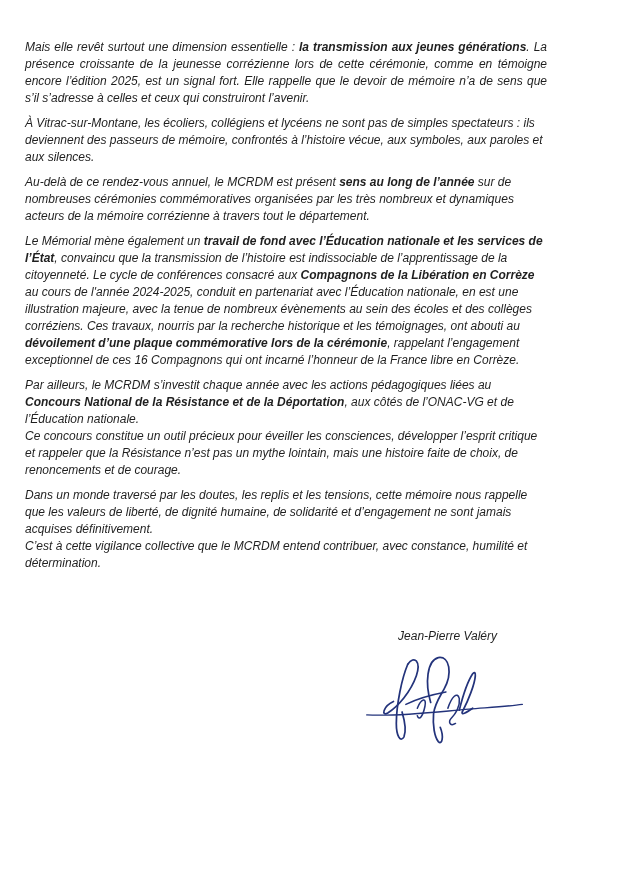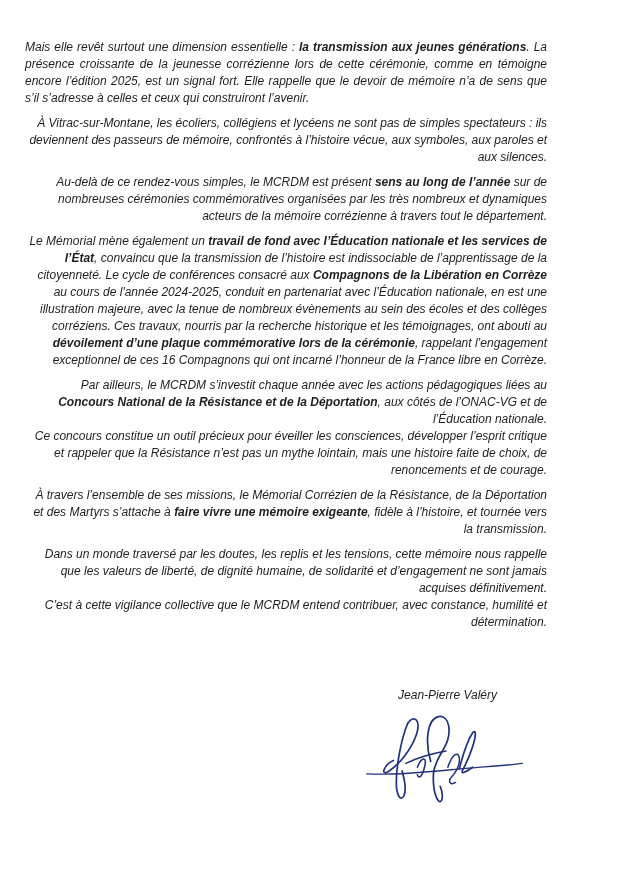--- a/index.html
+++ b/index.html
@@ -14,21 +14,21 @@
     color: #1f1f1f;
   }
   .content {
     padding: 39px 25px 0 25px;
   }
   .para {
     margin: 0 0 8px 0;
     font-size: 12px;
     line-height: 17px;
     white-space: pre-wrap;
-    text-align: right;
+    text-align: left;
   }
   .para.justify { text-align: justify; }
   .para .bold { font-weight: 700; }
   .signature-block {
     margin-top: 56px;
   }
   .signature-name {
     font-size: 12px;
     line-height: 17px;
     text-align: right;
@@ -54,25 +54,24 @@
 </style>
 </head>
 <body>
 
 <div class="page">
   <div class="content">
 
     <div>
         <p class="para justify"><span>Mais elle revêt surtout une dimension essentielle : </span><span class="bold">la transmission aux jeunes générations</span><span>. La présence croissante de la jeunesse corrézienne lors de cette cérémonie, comme en témoigne encore l’édition 2025, est un signal fort. Elle rappelle que le devoir de mémoire n’a de sens que s’il s’adresse à celles et ceux qui construiront l’avenir.</span></p>
         <p class="para"><span>À Vitrac-sur-Montane, les écoliers, collégiens et lycéens ne sont pas de simples spectateurs : ils deviennent des passeurs de mémoire, confrontés à l’histoire vécue, aux symboles, aux paroles et aux silences.</span></p>
-        <p class="para"><span>Au-delà de ce rendez-vous simples, le MCRDM est présent </span><span class="bold">sens au long de l’année</span><span> sur de nombreuses cérémonies commémoratives organisées par les très nombreux et dynamiques acteurs de la mémoire corrézienne à travers tout le département.</span></p>
+        <p class="para"><span>Au-delà de ce rendez-vous annuel, le MCRDM est présent </span><span class="bold">sens au long de l’année</span><span> sur de nombreuses cérémonies commémoratives organisées par les très nombreux et dynamiques acteurs de la mémoire corrézienne à travers tout le département.</span></p>
         <p class="para"><span>Le Mémorial mène également un </span><span class="bold">travail de fond avec l’Éducation nationale et les services de l’État</span><span>, convaincu que la transmission de l’histoire est indissociable de l’apprentissage de la citoyenneté. Le cycle de conférences consacré aux </span><span class="bold">Compagnons de la Libération en Corrèze</span><span> au cours de l'année 2024-2025, conduit en partenariat avec l’Éducation nationale, en est une illustration majeure, avec la tenue de nombreux évènements au sein des écoles et des collèges corréziens. Ces travaux, nourris par la recherche historique et les témoignages, ont abouti au </span><span class="bold">dévoilement d’une plaque commémorative lors de la cérémonie</span><span>, rappelant l’engagement exceptionnel de ces 16 Compagnons qui ont incarné l’honneur de la France libre en Corrèze.</span></p>
         <p class="para"><span>Par ailleurs, le MCRDM s’investit chaque année avec les actions pédagogiques liées au </span><span class="bold">Concours National de la Résistance et de la Déportation</span><span>, aux côtés de l’ONAC-VG et de l’Éducation nationale.
 Ce concours constitue un outil précieux pour éveiller les consciences, développer l’esprit critique et rappeler que la Résistance n’est pas un mythe lointain, mais une histoire faite de choix, de renoncements et de courage.</span></p>
-        <p class="para"><span>À travers l’ensemble de ses missions, le Mémorial Corrézien de la Résistance, de la Déportation et des Martyrs s’attache à </span><span class="bold">faire vivre une mémoire exigeante</span><span>, fidèle à l’histoire, et tournée vers la transmission.</span></p>
         <p class="para"><span>Dans un monde traversé par les doutes, les replis et les tensions, cette mémoire nous rappelle que les valeurs de liberté, de dignité humaine, de solidarité et d’engagement ne sont jamais acquises définitivement.
 C’est à cette vigilance collective que le MCRDM entend contribuer, avec constance, humilité et détermination.</span></p>
       </div>
 
     <div class="signature-block">
       <div class="signature-name">Jean-Pierre Valéry</div>
 
       <div class="signature-art">
         <svg viewBox="0 0 170 110" xmlns="http://www.w3.org/2000/svg">
 

